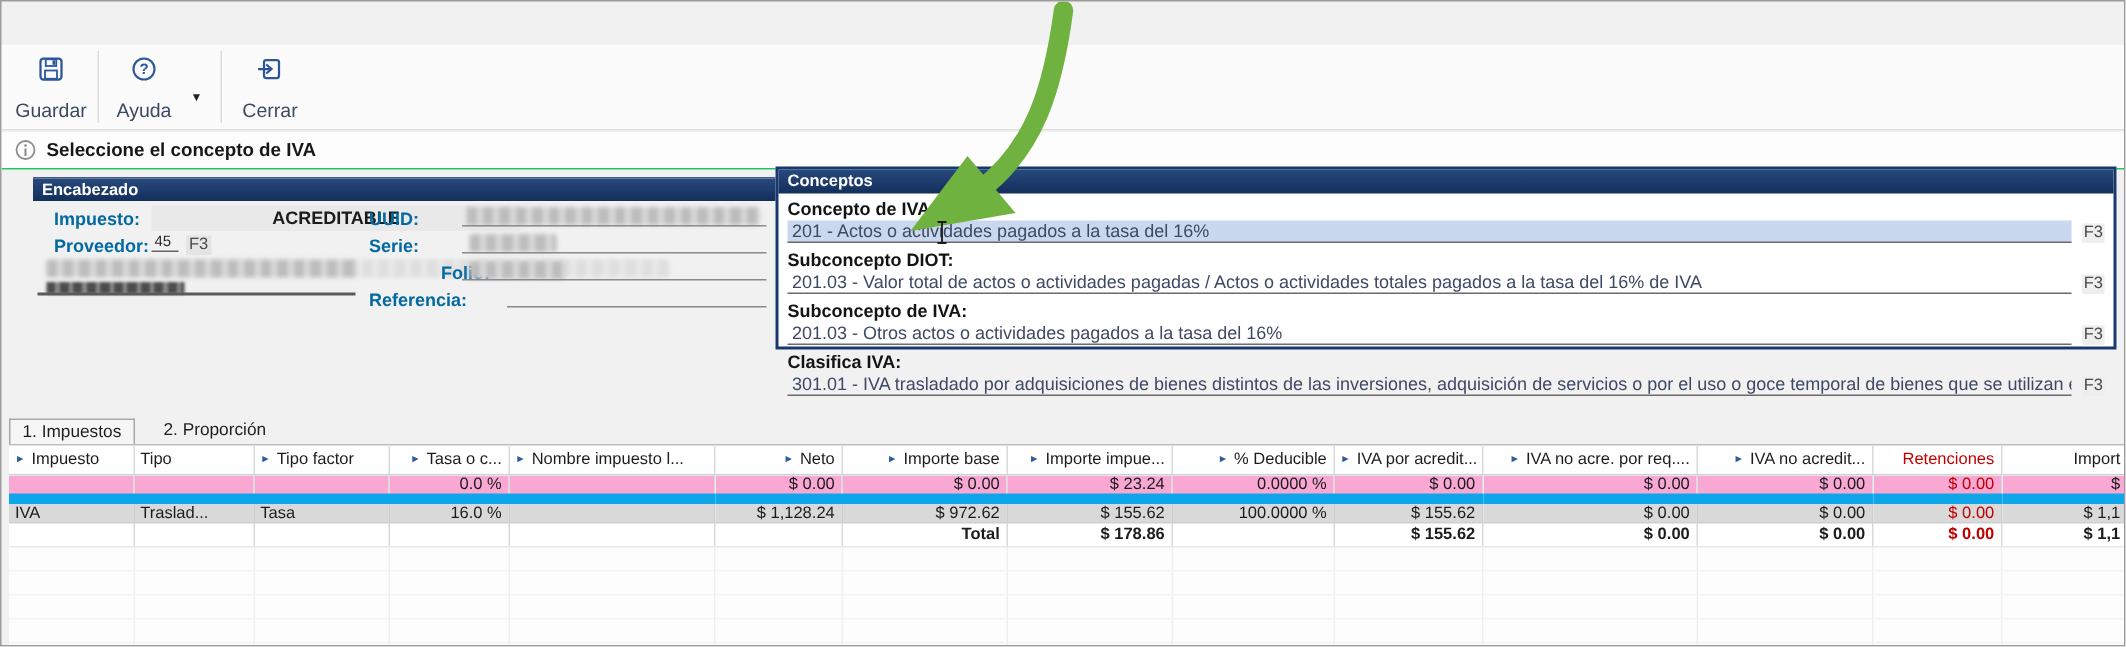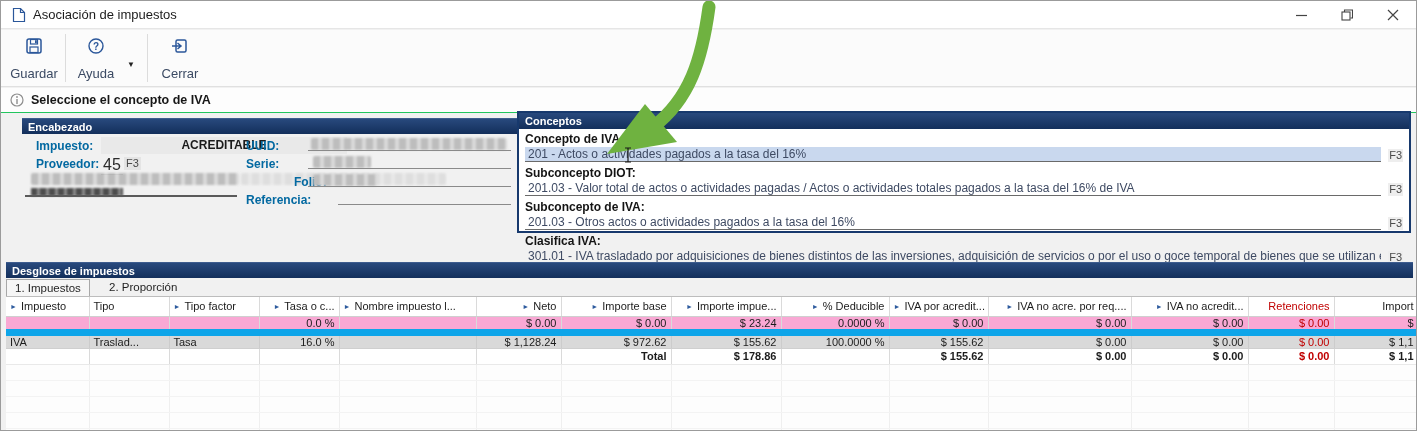--- a/index.html
+++ b/index.html
@@ -25,21 +25,21 @@
   .info-msg { position:absolute; left:30px; top:5px; font-size:12.5px; font-weight:bold; color:#171717; }
 
   
   .navy-bar { position:absolute; height:16px; background:linear-gradient(180deg,#28497d 0%, #132f5b 100%); color:#ffffff; font-size:11px; font-weight:bold; line-height:16px; padding-left:6px; border-top:1px solid #3d5c8e; }
 
   
   .fld-label { position:absolute; font-size:12px; font-weight:bold; color:#0369a1; white-space:nowrap; }
   .boxed-value { position:absolute; background:#e9e9e9; font-size:12px; font-weight:bold; color:#1b1b1b; text-align:center; line-height:17px; }
   .uline { position:absolute; border-bottom:1px solid #8a8a8a; }
   .uline-dark { position:absolute; border-bottom:2px solid #5a5a5a; }
-  .inline-val { position:absolute; font-size:16px; color:#2b2b2b; border-bottom:1px solid #666; padding:0 2px; }
+  .inline-val { position:absolute; font-size:10px; color:#2b2b2b; border-bottom:1px solid #666; padding:0 2px; }
   .f3-chip { position:absolute; font-size:11px; color:#4a4a4a; background:#e4e4e4; padding:0 2px; line-height:13px; }
   .redact-light { position:absolute; background:repeating-linear-gradient(90deg,#bdbdbd 0 7px,#d9d9d9 7px 11px); filter:blur(1.3px); border-radius:2px; }
   .redact-dark { position:absolute; background:repeating-linear-gradient(90deg,#4c4c4c 0 6px,#8a8a8a 6px 9px); filter:blur(1.2px); }
 
   
   .conceptos-panel { position:absolute; left:516px; top:110px; width:894px; height:122px; background:#ffffff; border:2px solid #17396d; }
   .conceptos-panel .navy-bar { left:0; top:0; width:100%; position:absolute; border-top:none; }
   .cfield { position:absolute; left:6px; right:6px; }
   .cfield .clabel { font-size:12px; font-weight:bold; color:#141414; height:14px; line-height:14px; }
   .cfield .cvalrow { position:relative; height:15px; margin-top:1px; }
@@ -63,47 +63,20 @@
   tr.empty td { background:#fdfdfd; border-right:1px solid #efefef; border-bottom:1px solid #f3f3f3; }
   td.red, th.red { color:#c00000; }
 
   .overlay { position:absolute; left:0; top:0; pointer-events:none; z-index:60; }
 </style>
 </head>
 <body>
 
 <div id="window">
 
-  <div class="titlebar">
-    <span class="doc-icon">
-      <svg width="14" height="16" viewBox="0 0 14 16">
-          <path d="M1.5 1.5 h7 l4 4 v9 h-11 z" fill="#fff" stroke="#2b579a" stroke-width="1.2"></path>
-          <path d="M8.5 1.5 v4 h4" fill="none" stroke="#2b579a" stroke-width="1.2"></path>
-        </svg>
-    </span>
-    <span class="title-text">Asociación de impuestos</span>
-    <div class="win-controls">
-      <div class="win-btn">
-        <svg width="11" height="11" viewBox="0 0 11 11">
-            <line x1="0" y1="5.5" x2="11" y2="5.5" stroke="#444" stroke-width="1.2"></line>
-          </svg>
-      </div>
-      <div class="win-btn">
-        <svg width="12" height="12" viewBox="0 0 12 12">
-            <rect x="1" y="3" width="8" height="8" fill="#fff" stroke="#444" stroke-width="1.1"></rect>
-            <path d="M3.5 3 v-2 h8 v8 h-2" fill="none" stroke="#444" stroke-width="1.1"></path>
-          </svg>
-      </div>
-      <div class="win-btn">
-        <svg width="12" height="12" viewBox="0 0 12 12">
-            <path d="M1 1 L11 11 M11 1 L1 11" stroke="#444" stroke-width="1.2"></path>
-          </svg>
-      </div>
-    </div>
-  </div>
 
   <div class="toolbar">
     <div class="tb-btn" style="left:6px; width:54px;">
       <span>
         <svg width="18" height="18" viewBox="0 0 18 18">
             <rect x="2" y="2" width="14" height="14" rx="2" fill="none" stroke="#2b579a" stroke-width="1.5"></rect>
             <rect x="5.5" y="2.5" width="7" height="4.5" fill="none" stroke="#2b579a" stroke-width="1.2"></rect>
             <rect x="10" y="3.2" width="1.8" height="3" fill="#2b579a"></rect>
             <rect x="5" y="10" width="8" height="5.5" fill="none" stroke="#2b579a" stroke-width="1.2"></rect>
           </svg>
@@ -202,21 +175,20 @@
 
     <div class="cfield" style="top:121px;">
       <div class="clabel">Clasifica IVA:</div>
       <div class="cvalrow">
         <span class="cval">301.01 - IVA trasladado por adquisiciones de bienes distintos de las inversiones, adquisición de servicios o por el uso o goce temporal de bienes que se utilizan exclusiva</span>
         <span class="cf3">F3</span>
       </div>
     </div>
   </div>
 
-  <div class="navy-bar" style="left:5px; top:261px; width:1407px;">Desglose de impuestos</div>
   <div class="tab active" style="left:5px;">1. Impuestos</div>
   <div class="tab" style="left:100px;">2. Proporción</div>
 
   <div class="table-wrap">
     <table id="tax-table">
         <colgroup>
           <col style="width:83px">
           <col style="width:80px">
           <col style="width:90px">
           <col style="width:80px">

